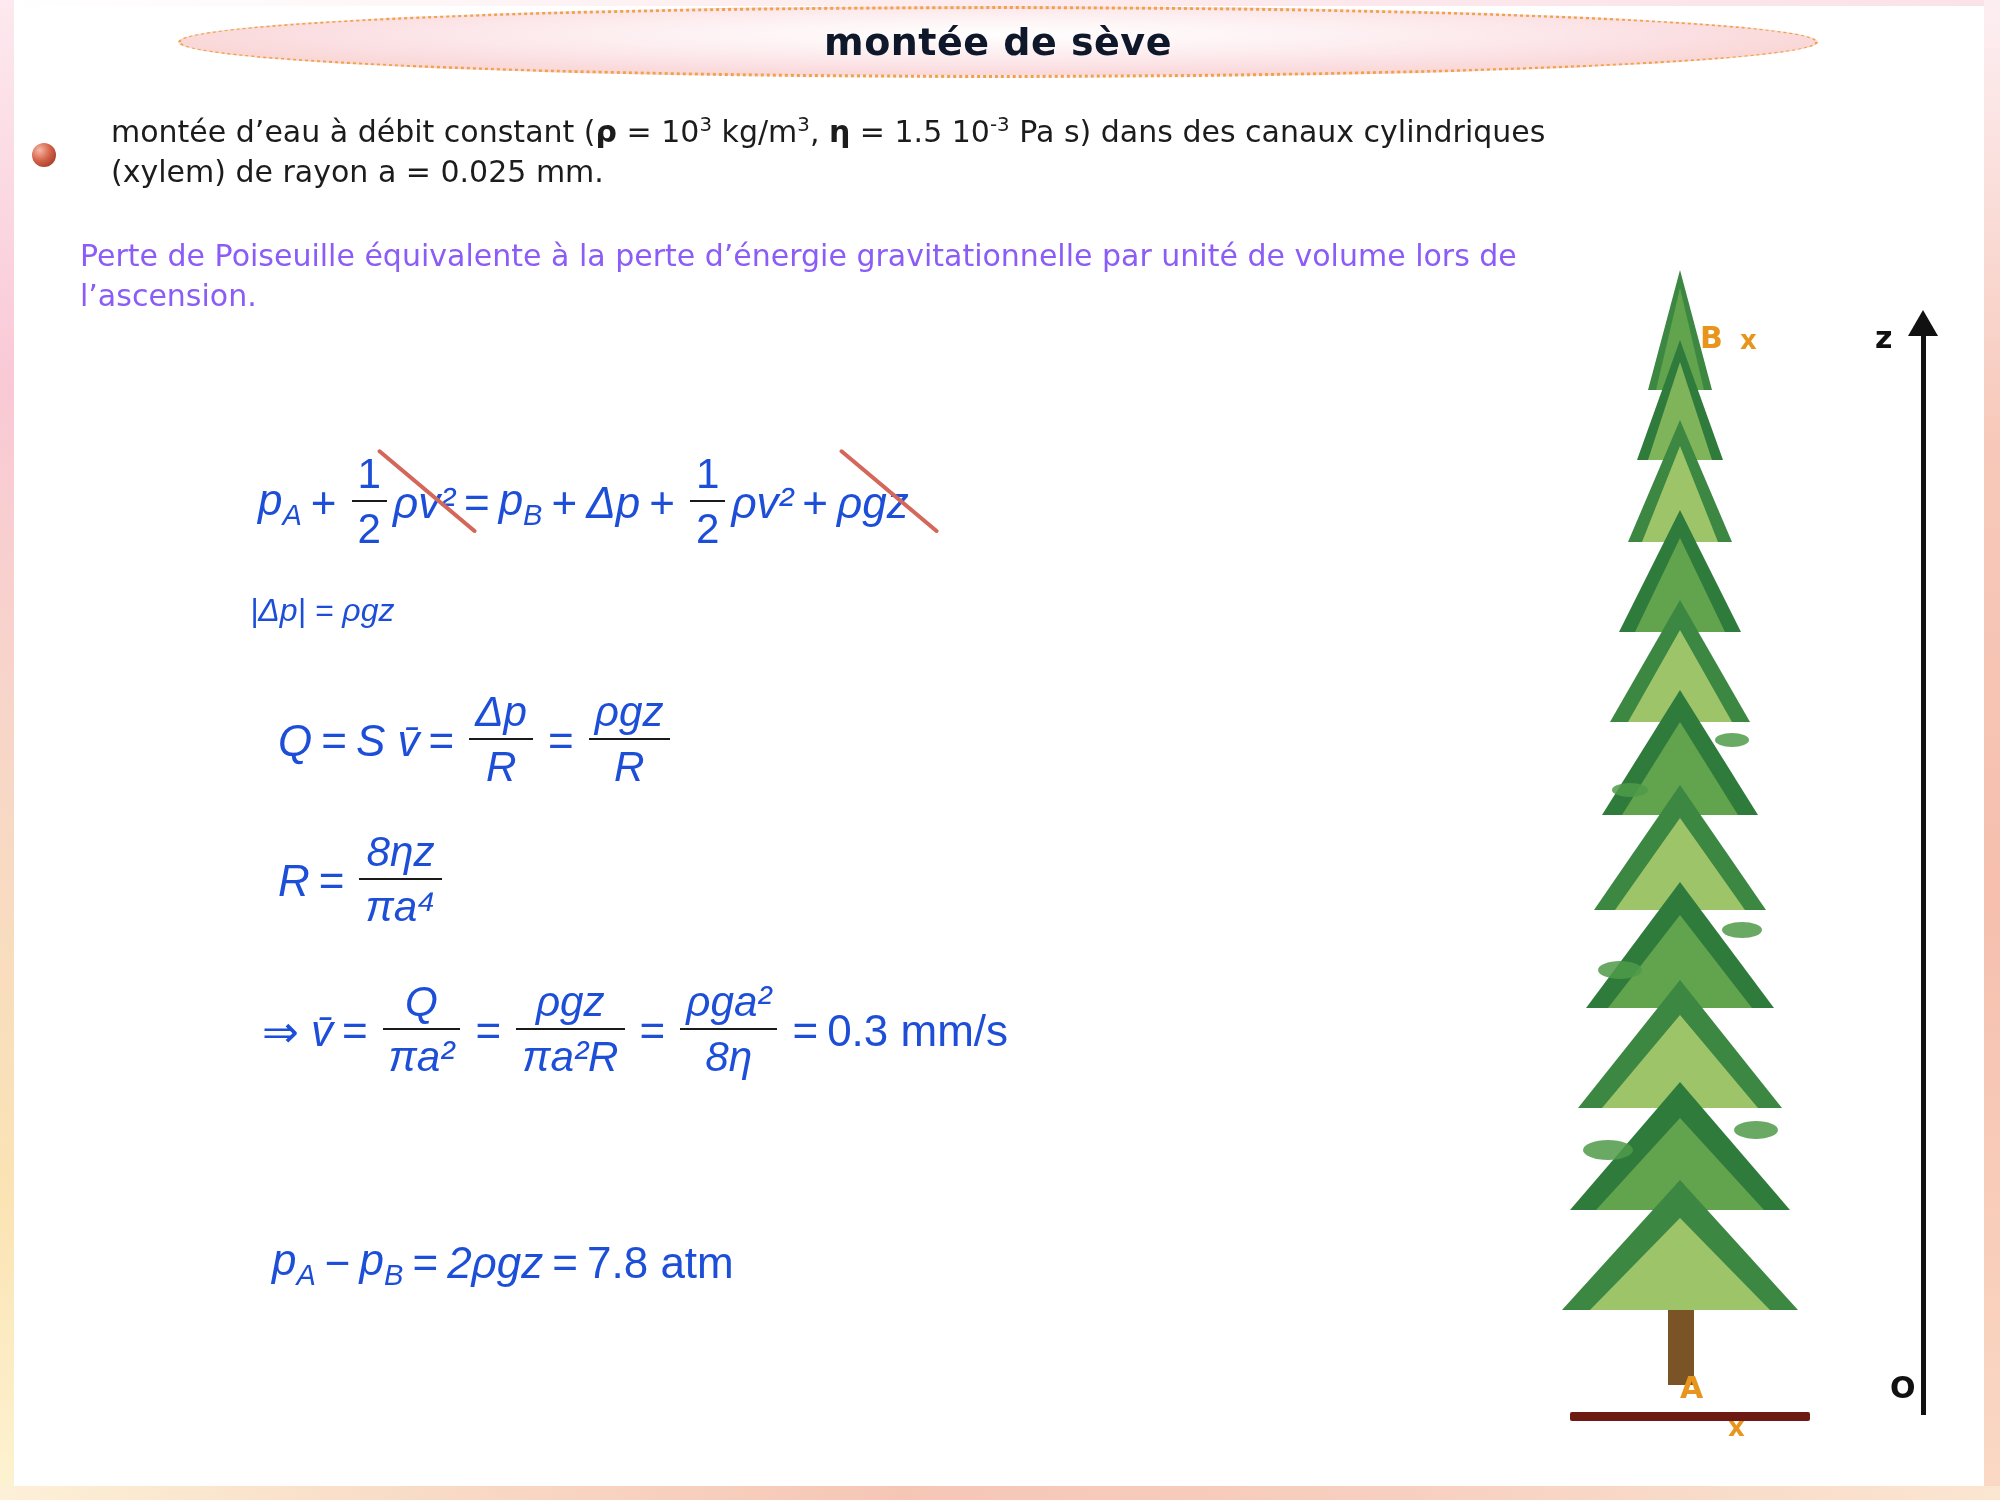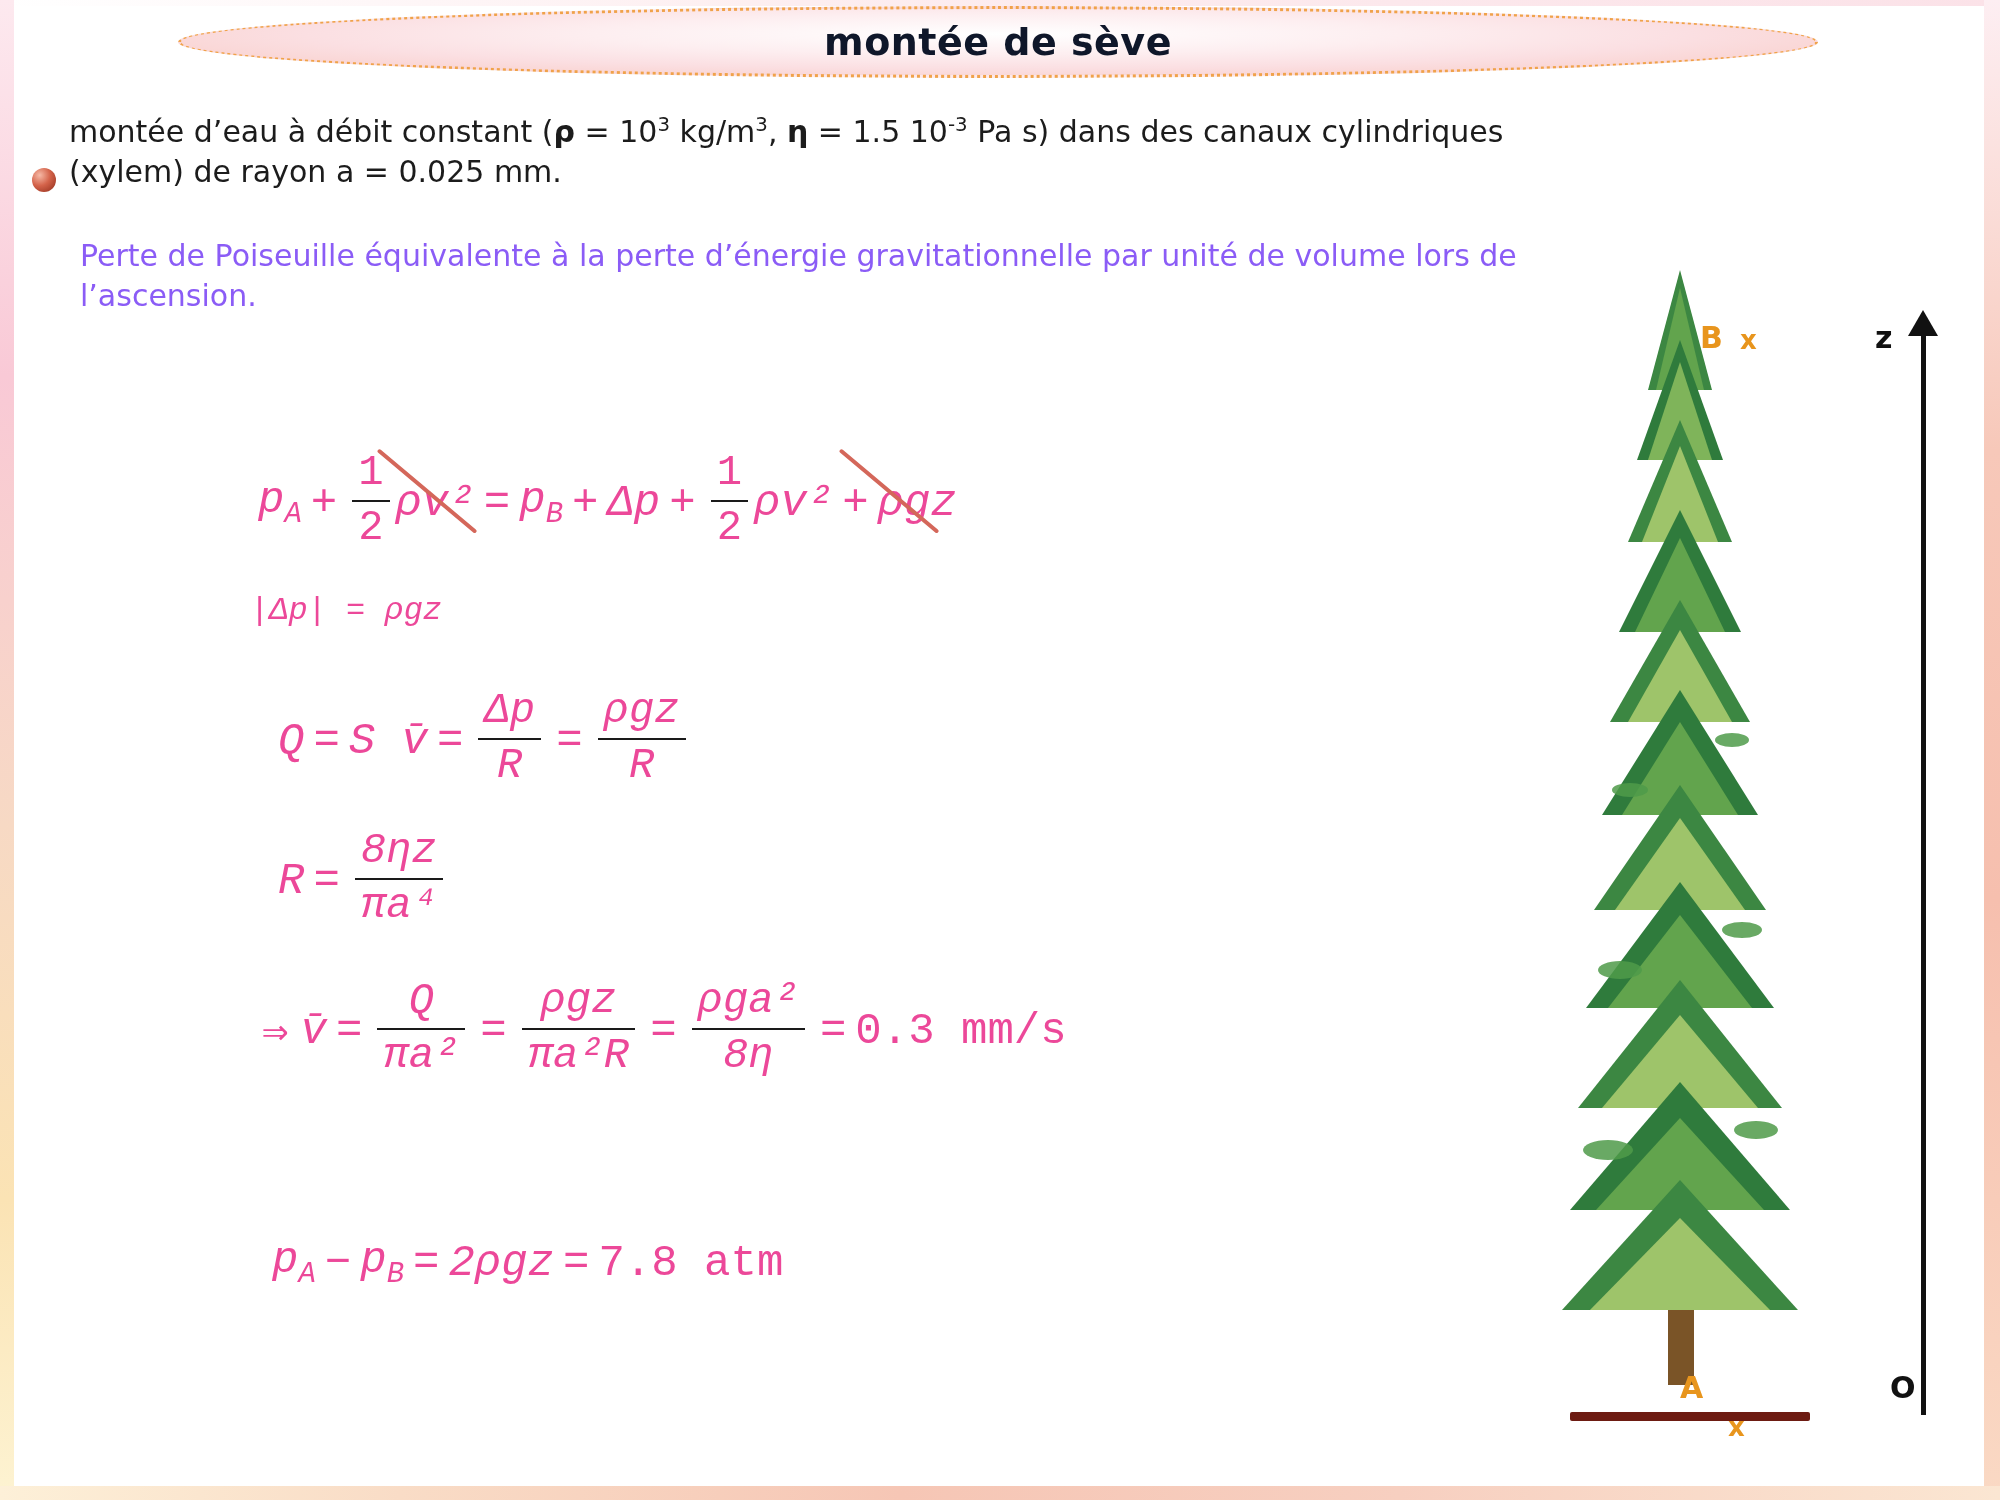--- a/index.html
+++ b/index.html
@@ -73,21 +73,22 @@
     font-size: 38px;
     font-weight: bold;
     color: #0f172a;
     letter-spacing: 0.5px;
   }
 
   
   .bullet-row {
     position: absolute;
     display: flex;
-    align-items: flex-end;
+    align-items: center;
+    gap: 42px;
   }
   .bullet-dot {
     width: 24px;
     height: 24px;
     border-radius: 50%;
     background: radial-gradient(circle at 32% 30%, #f6b9a6 0%, #d4634a 45%, #8d2a18 100%);
     flex: 0 0 auto;
     margin-top: 7px;
     margin-right: 13px;
   }
@@ -102,22 +103,22 @@
     font-size: 30px;
     line-height: 1.33;
     color: #8b5cf6;
     max-width: 1560px;
   }
   sup, sub { font-size: 0.66em; }
 
   
   .math-block {
     position: absolute;
-    font-family: Liberation Mono, monospace;
-    color: #ec4899;
+    font-family: Liberation Sans, sans-serif;
+    color: #1d4ed8;
   }
   .mi { font-style: italic; }
   .frac {
     display: inline-flex;
     flex-direction: column;
     align-items: center;
     vertical-align: middle;
     margin: 0 6px;
     position: relative;
     top: -2px;

